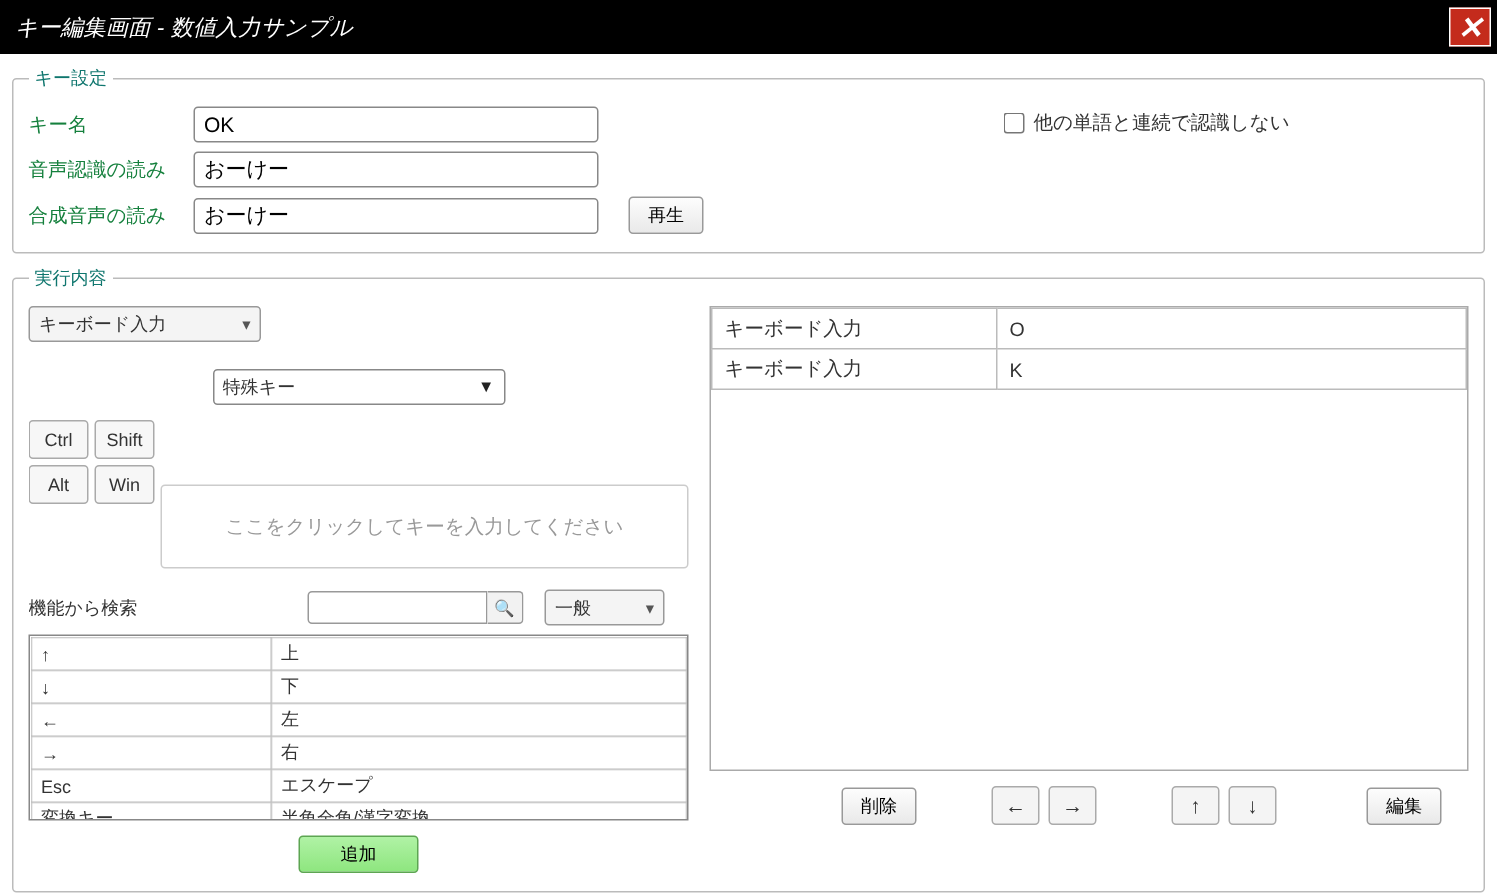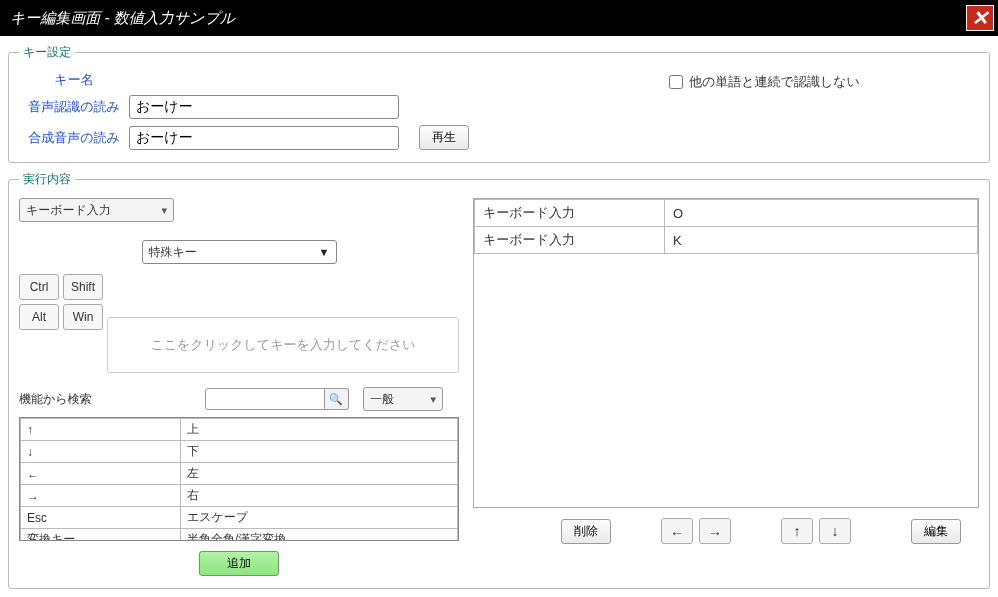--- a/index.html
+++ b/index.html
@@ -51,22 +51,21 @@
       color: #0f766e;
     }
     .row {
       display: flex;
       align-items: center;
       margin-bottom: 6px;
     }
     .label-col {
       width: 110px;
       font-size: 13px;
-      color: #1d4ed8;
-      text-align: center;
+      color: #15803d;
     }
     .text-input {
       width: 270px;
       height: 24px;
       border: 1px solid #888;
       border-radius: 3px;
       padding: 2px 6px;
       font-size: 14px;
       font-family: inherit;
     }
@@ -279,20 +278,21 @@
 </div>
 
 <div class="content">
   <fieldset>
     <legend>キー設定</legend>
 
     <div style="display:flex;">
       <div style="flex:0 0 auto;">
         <div class="row">
           <div class="label-col">キー名</div>
+          <input class="text-input" type="text" value="OK" style="">
         </div>
         <div class="row">
           <div class="label-col">音声認識の読み</div>
           <input class="text-input" type="text" value="おーけー" style="">
         </div>
         <div class="row" style="margin-bottom:0;">
           <div class="label-col">合成音声の読み</div>
           <input class="text-input" type="text" value="おーけー" style="">
           <button class="btn" style="margin-left:20px;">再生</button>
         </div>

